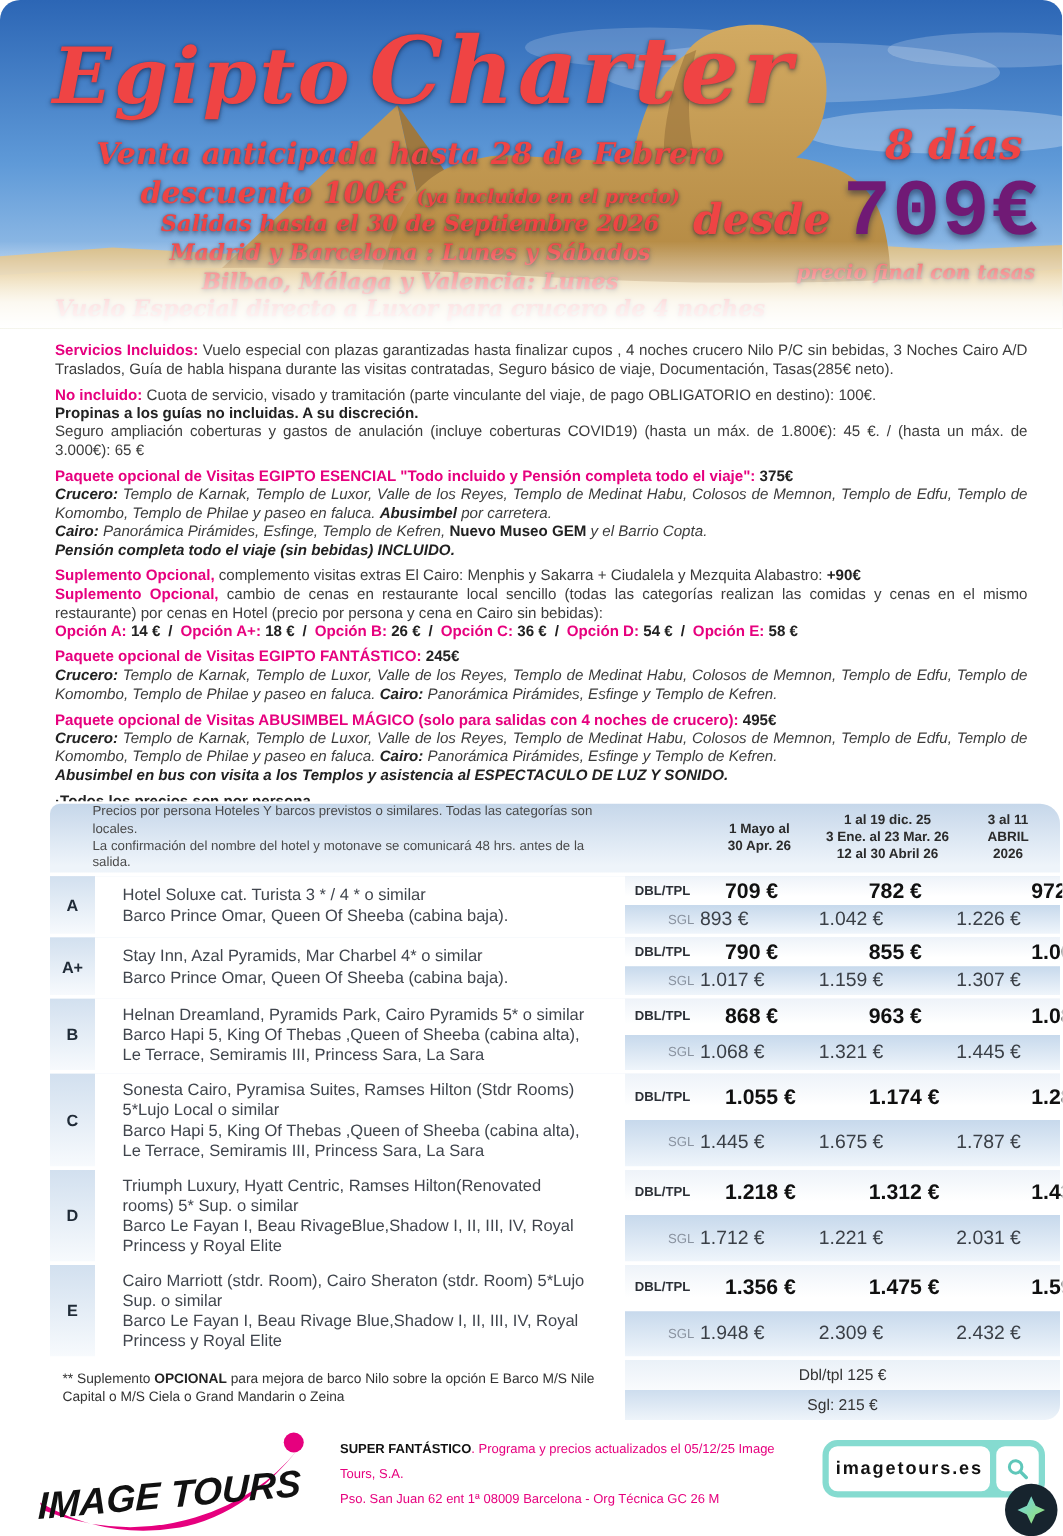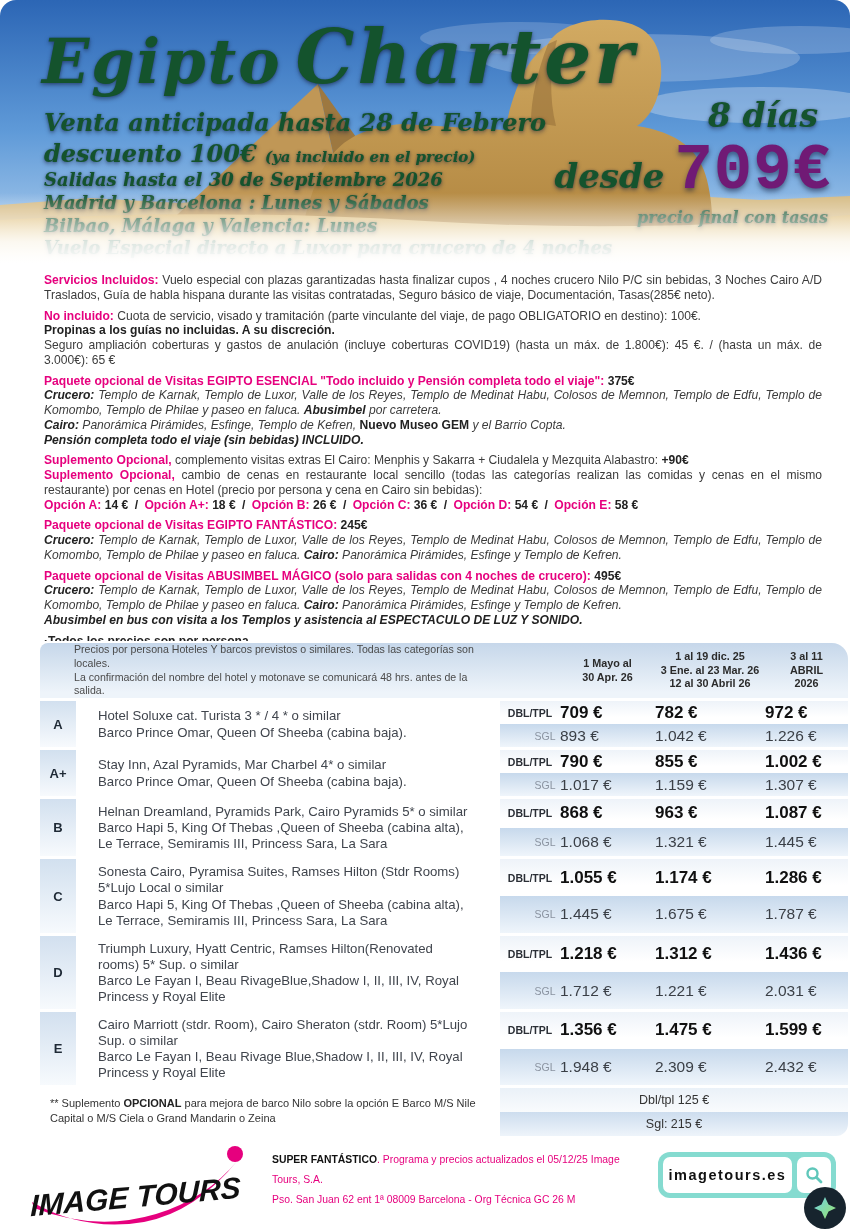--- a/index.html
+++ b/index.html
@@ -4,26 +4,26 @@
 <style>
   * { margin:0; padding:0; box-sizing:border-box; }
   body { background:#fff; font-family:"Liberation Sans", sans-serif; }
   .page { position:relative; width:850px; height:1229px; background:#fff; overflow:hidden; }
 
   
   .hero { position:relative; width:850px; height:263px; border-radius:16px 16px 0 0; overflow:hidden; }
   .hero-art { position:absolute; inset:0; width:100%; height:100%; display:block; }
   .hero-fade { position:absolute; left:0; right:0; bottom:0; height:70px;
     background:linear-gradient(180deg, rgba(255,255,255,0) 0%, rgba(255,255,255,.85) 70%, #fff 100%); }
-  .script { font-family:"DejaVu Serif", serif; font-style:italic; font-weight:700; color:#14532d;
+  .script { font-family:"DejaVu Serif", serif; font-style:italic; font-weight:700; color:#ef4444;
     text-shadow:0 2px 4px rgba(20,30,60,.55), 0 0 2px rgba(20,30,60,.35); }
   .hero-title { position:absolute; left:42px; top:14px; white-space:nowrap; }
   .hero-title .w1 { font-size:62px; letter-spacing:2px; }
   .hero-title .w2 { font-size:74px; margin-left:14px; letter-spacing:3px; }
-  .promo { position:absolute; left:44px; top:108px; }
+  .promo { position:absolute; left:44px; top:108px;text-align:center; }
   .promo .l1 { font-size:24px; line-height:1.25; }
   .promo .l2 { font-size:24px; line-height:1.3; }
   .promo .l2 small { font-size:15px; font-weight:700; }
   .promo .ls { font-size:18px; line-height:1.26; }
   .pricebox { position:absolute; right:18px; top:96px; width:280px; text-align:center; }
   .pricebox .days { font-size:33px; display:block; text-align:right; padding-right:14px; }
   .pricebox .main { display:flex; align-items:flex-end; justify-content:flex-end; gap:10px; margin-top:6px; }
   .pricebox .desde { font-size:34px; padding-bottom:6px; }
   .pricebox .amount { font-family:Liberation Mono, monospace; font-style:normal; font-weight:900;
     font-size:64px; line-height:.95; color:#701a75; letter-spacing:1px;
@@ -50,21 +50,21 @@
   .thead .note { padding-left:34px; font-size:10.6px; color:#4a4a4a; line-height:1.3; }
   .thead .dcol { text-align:center; font-size:10.8px; font-weight:700; color:#2b2b2b; line-height:1.25; }
   .trow { display:flex; margin-bottom:3px; background:linear-gradient(180deg,#dfe9f4 0%, #fbfdff 42%, #ffffff 100%); }
   .cletter { width:36px; display:flex; align-items:center; justify-content:center;
     font-size:13px; font-weight:700; color:#1f2a36;
     background:linear-gradient(180deg,#d2e0ef 0%, #f7fafd 100%); }
   .cdesc { width:424px; padding:5px 6px 4px 22px; display:flex; align-items:center;
     font-size:13.2px; color:#40454d; line-height:1.22; white-space:pre-line; background:#fff; }
   .cprices { width:348px; display:flex; flex-direction:column; }
   .sub { flex:1; display:grid; grid-template-columns:60px 95px 110px 83px; align-items:center; }
-  .sub.dbl { background:linear-gradient(180deg,#eef3f9 0%, #ffffff 70%); }
+  .sub.dbl { background:linear-gradient(180deg,#eef3f9 0%, #ffffff 70%);gap:20px; }
   .sub.sgl { background:linear-gradient(180deg,#c7d9ec 0%, #eff5fb 100%); }
   .plab { text-align:center; font-size:10.5px; font-weight:700; color:#2b2f36; }
   .sub.sgl .plab { font-weight:400; color:#8a93a0; font-size:10.5px;margin-left:30px; }
   .pv { }
   .sub.dbl .pv { font-size:17px; font-weight:700; color:#101010; }
   .sub.sgl .pv { font-size:15.5px; font-weight:400; color:#3a3f46; }
   .noterow { display:flex; margin-bottom:0; }
   .noterow .nleft { width:460px; background:#fff; padding:8px 10px 6px 10px;
     font-size:11px; color:#333; line-height:1.35; }
   .noterow .nright { width:348px; display:flex; flex-direction:column; }

